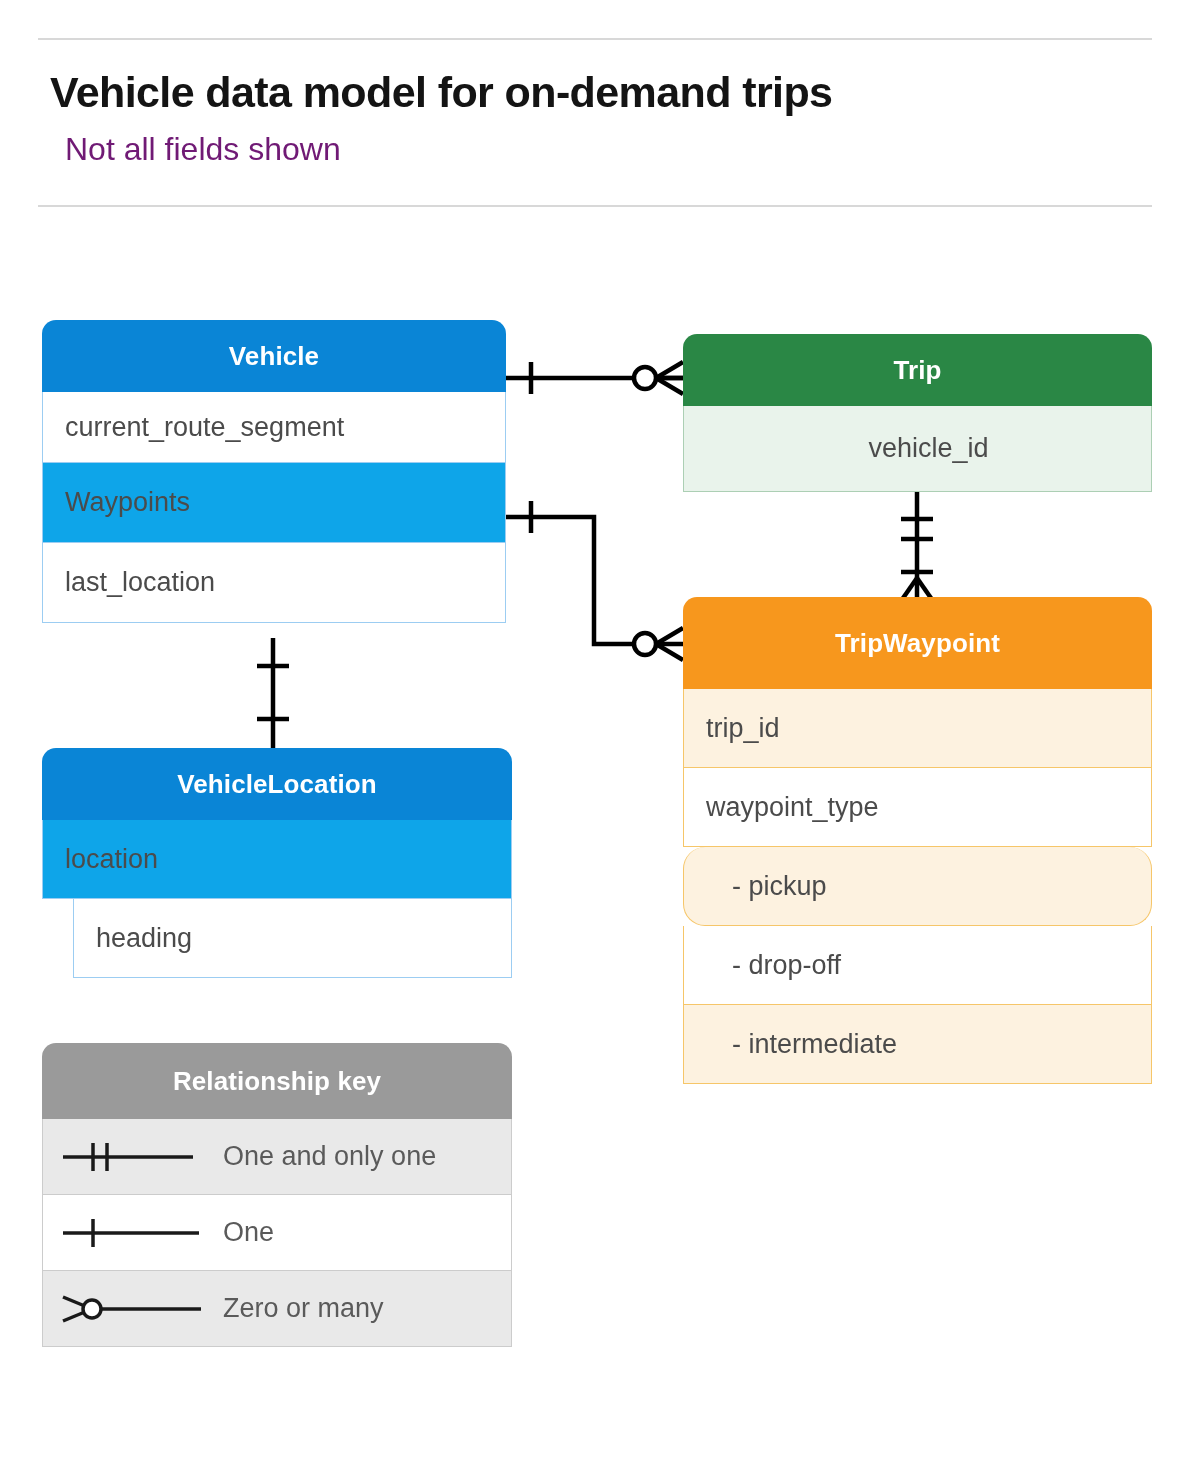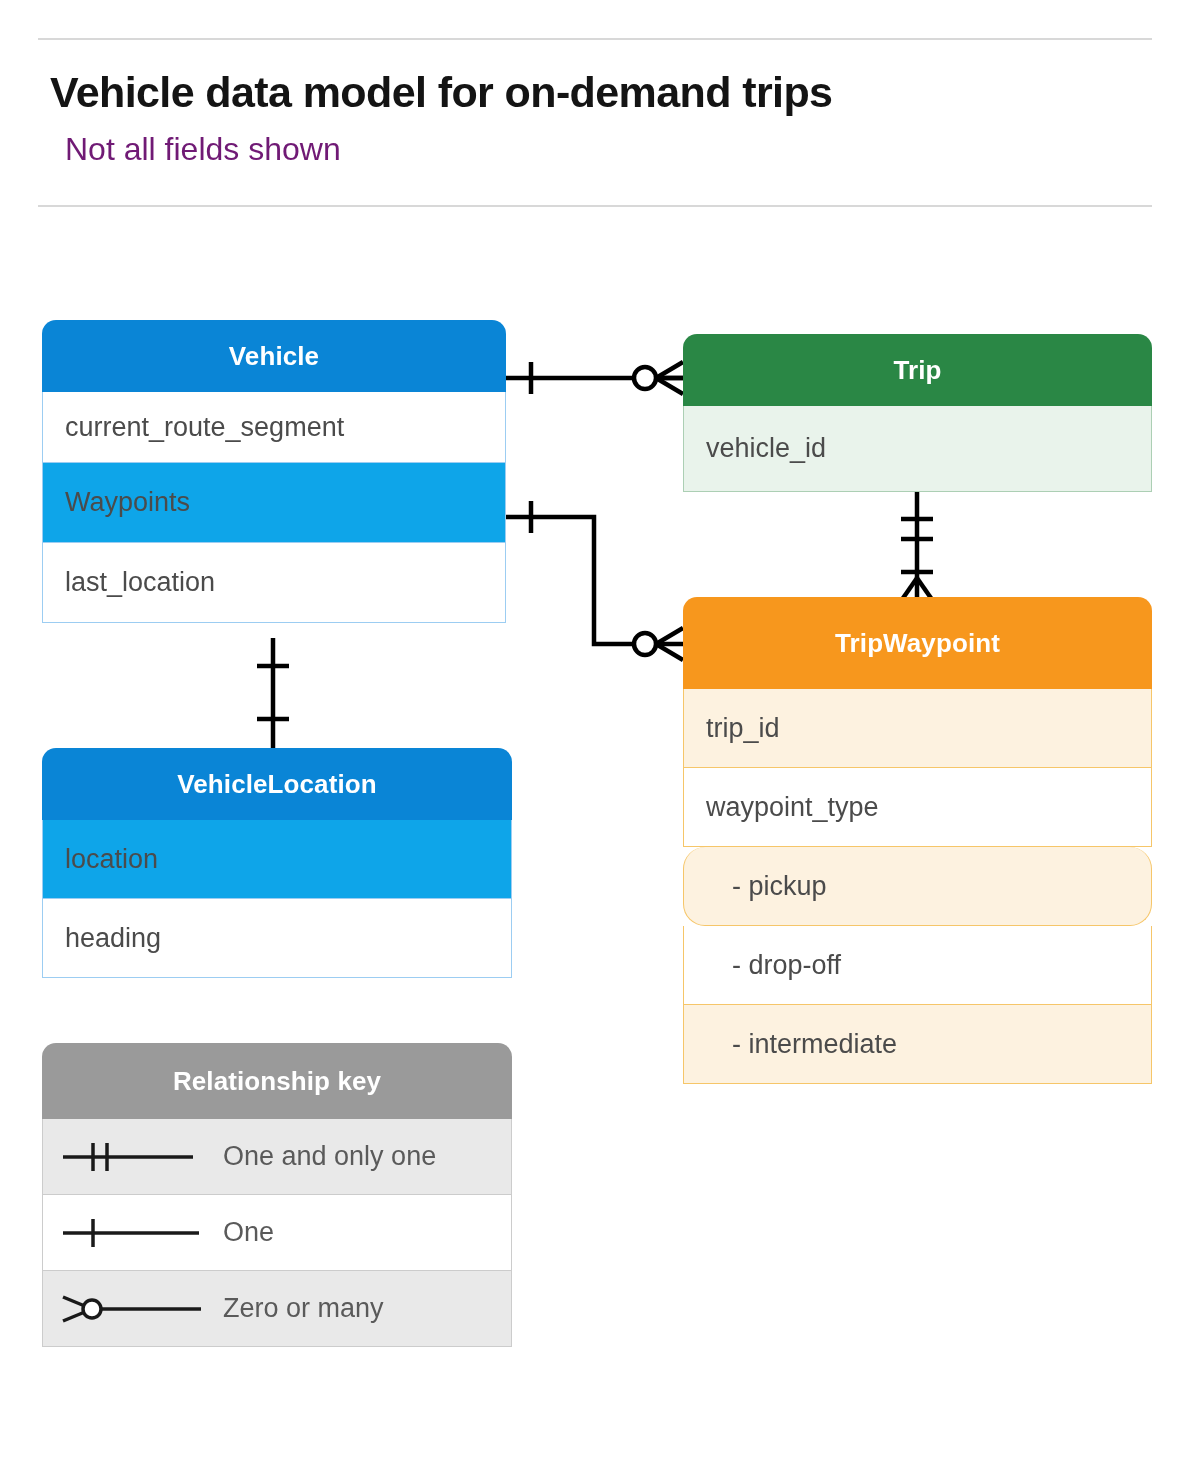--- a/index.html
+++ b/index.html
@@ -193,21 +193,21 @@
       <span>last_location</span>
     </div>
   </div>
 </div>
 
 <div class="entity e-green" style="left:683px; top:334px; width:469px;">
   <div class="entity-header" style="height:72px;">
     <span>Trip</span>
   </div>
   <div class="entity-fields">
-    <div class="field alt" style="height:86px;">
+    <div class="field alt" style="height:86px;justify-content:center;">
       <span>vehicle_id</span>
     </div>
   </div>
 </div>
 
 <div class="entity e-orange" style="left:683px; top:597px; width:469px;">
   <div class="entity-header" style="height:92px;">
     <span>TripWaypoint</span>
   </div>
   <div class="entity-fields">
@@ -230,21 +230,21 @@
 </div>
 
 <div class="entity e-blue" style="left:42px; top:748px; width:470px;">
   <div class="entity-header" style="height:72px;">
     <span>VehicleLocation</span>
   </div>
   <div class="entity-fields">
     <div class="field alt" style="height:79px;">
       <span>location</span>
     </div>
-    <div class="field" style="height:79px;">
+    <div class="field" style="height:79px;margin-left:31px;">
       <span>heading</span>
     </div>
   </div>
 </div>
 
 <div class="entity e-grey" style="left:42px; top:1043px; width:470px;">
   <div class="entity-header" style="height:76px;">
     <span>Relationship key</span>
   </div>
   <div class="entity-fields">

